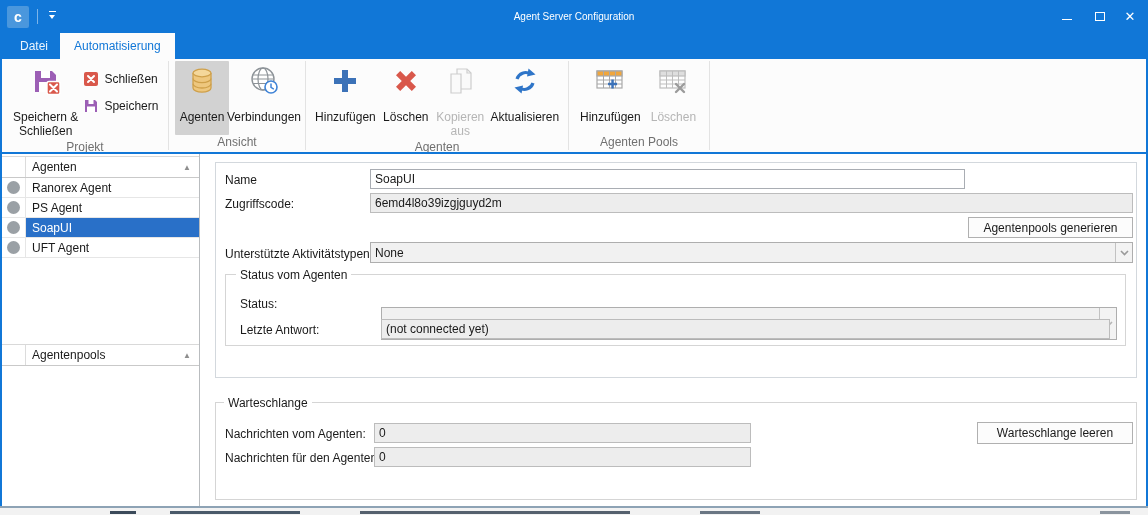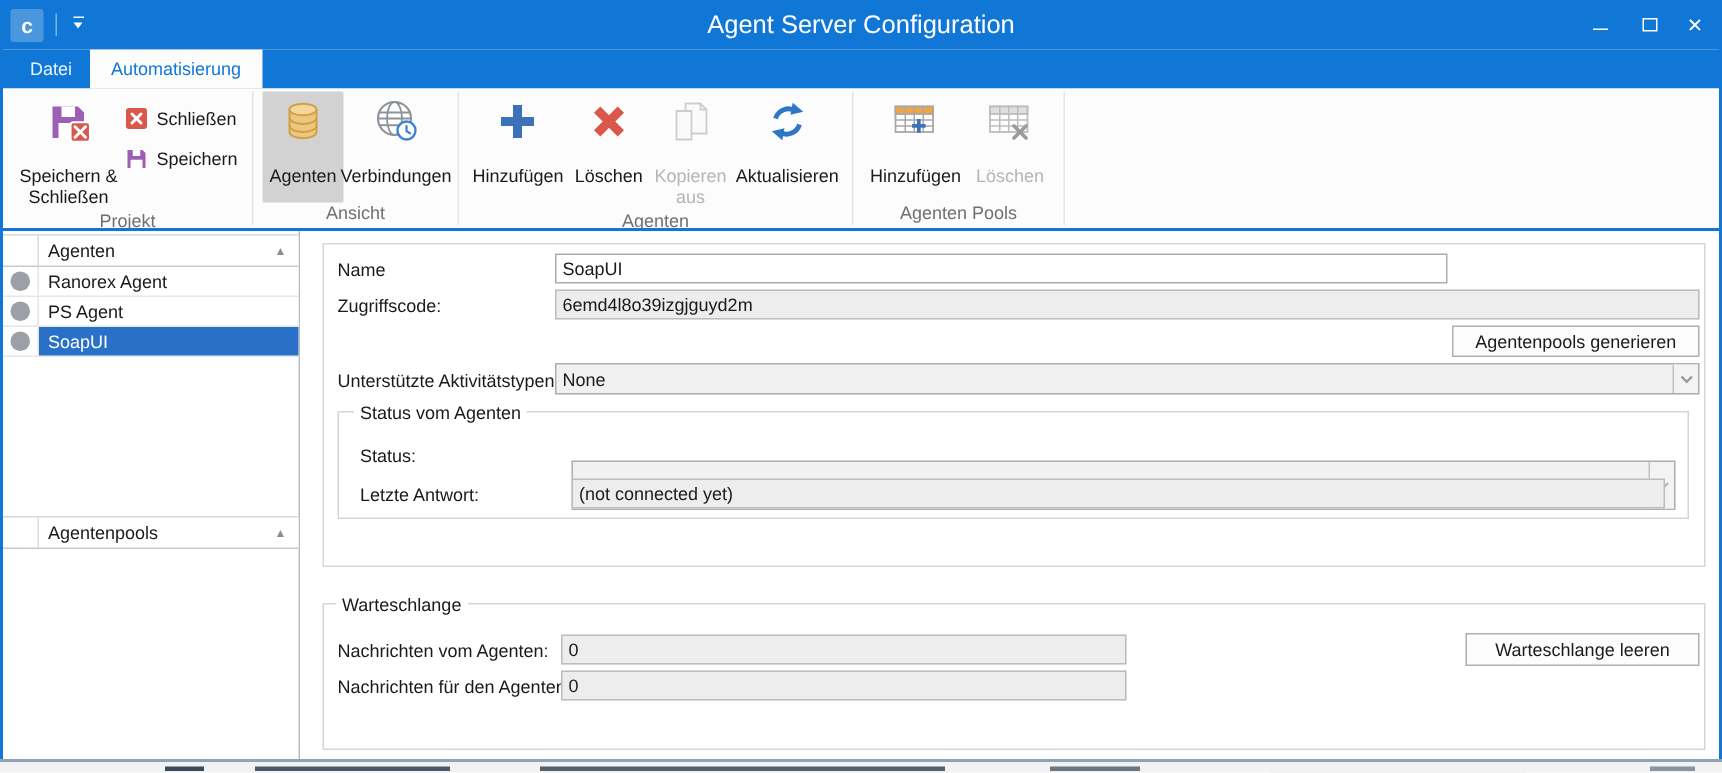--- a/index.html
+++ b/index.html
@@ -13,21 +13,21 @@
   
   #titlebar { position:absolute; left:0; top:0; width:1148px; height:33px; background:#1177d7; }
   #app-icon { position:absolute; left:7px; top:6px; width:22px; height:22px; background:#4a97dd;
     border-radius:2px; color:#fff; font-weight:bold; font-size:14px; display:flex; align-items:center; justify-content:center; }
   #qat-sep { position:absolute; left:37px; top:9px; width:1px; height:15px; background:rgba(255,255,255,.45); }
   #qat-chevron { position:absolute; left:48px; top:11px; width:9px; height:12px; }
   #qat-chevron .bar { position:absolute; left:1px; top:0; width:7px; height:1px; background:#fff; }
   #qat-chevron .tri { position:absolute; left:1px; top:4px; width:0; height:0;
     border-left:3.5px solid transparent; border-right:3.5px solid transparent; border-top:4px solid #fff; }
   #win-title { position:absolute; left:0; top:0; width:100%; height:33px; display:flex;
-    align-items:center; justify-content:center; color:#fff; font-size:17px; }
+    align-items:center; justify-content:center; color:#fff; font-size:10px; }
   .winctl { position:absolute; top:0; width:30px; height:33px; display:flex; align-items:center; justify-content:center; }
   #btn-min { right:66px; } #btn-max { right:33px; } #btn-close { right:3px; }
   #btn-min .g { width:10px; height:1.5px; background:#fff; margin-top:6px; }
   #btn-max .g { width:10px; height:9px; border:1.5px solid #fff; }
   #btn-close .g { color:#fff; font-size:13px; line-height:13px; }
 
   
   #tabrow { position:absolute; left:0; top:33px; width:1148px; height:26px; background:#1177d7;padding-left:36px; }
   .ribbon-tab { position:absolute; top:0; height:26px; display:flex; align-items:center; justify-content:center;
     padding:0 14px; font-size:12px; }
@@ -286,20 +286,26 @@
           <span class="dot" style="background:#9aa0a5"></span>
         </div>
       <div class="c2">PS Agent</div>
     </div>
     <div class="grow sel">
       <div class="c1">
           <span class="dot" style="background:#9aa0a5"></span>
         </div>
       <div class="c2">SoapUI</div>
     </div>
+    <div class="grow">
+      <div class="c1">
+          <span class="dot" style="background:#9aa0a5"></span>
+        </div>
+      <div class="c2">UFT Agent</div>
+    </div>
   </div>
 
   <div class="grid" style="top:190px">
     <div class="ghead">
       <div class="c1"></div>
       <div class="c2">
         <span>Agentenpools</span>
         <span class="sort">▲</span>
       </div>
     </div>

